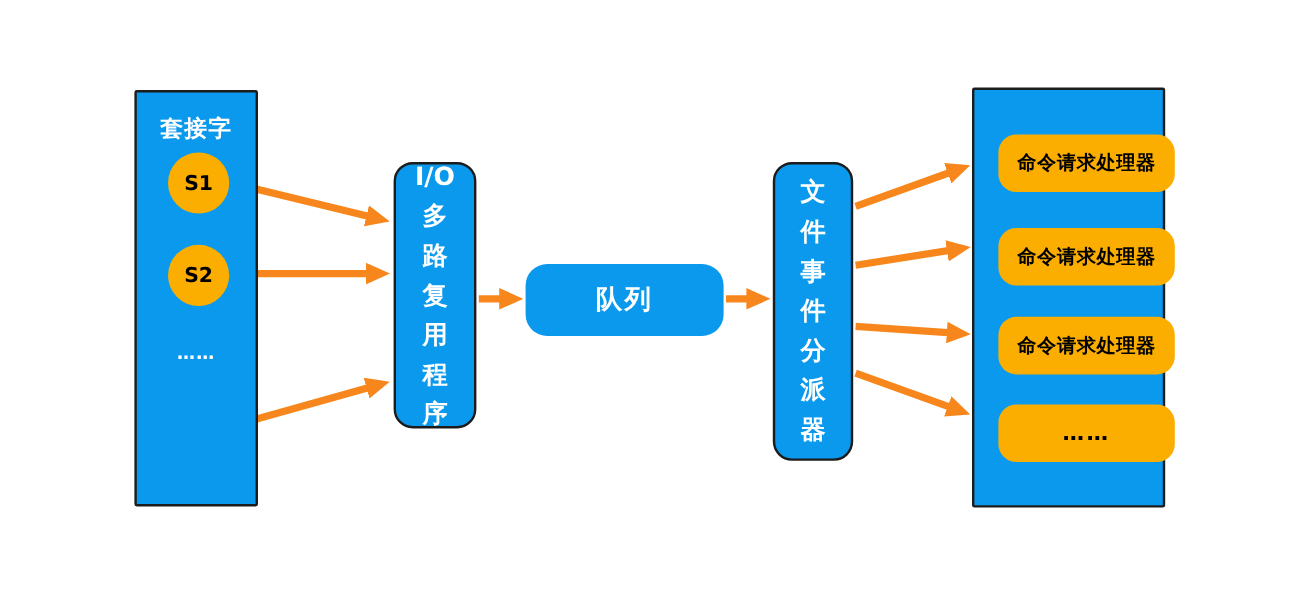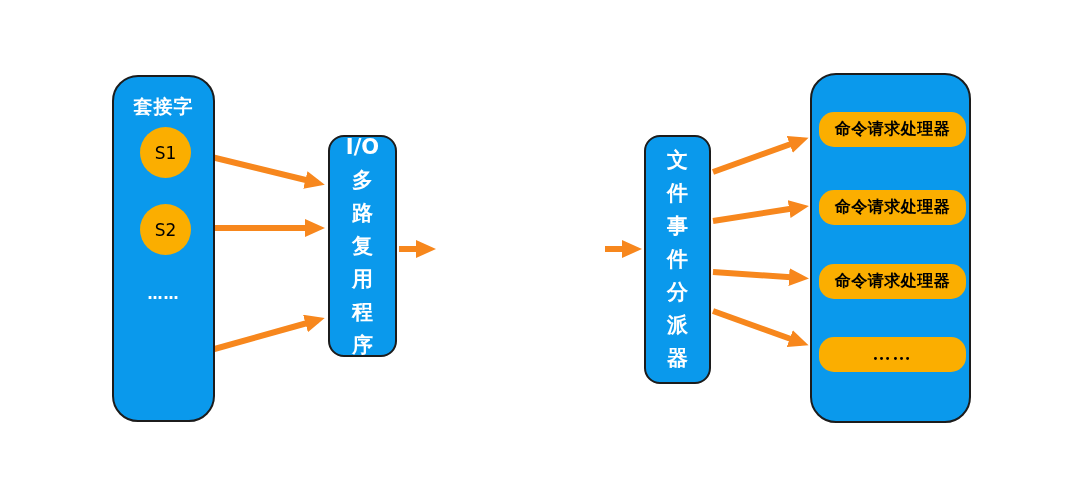--- a/index.html
+++ b/index.html
@@ -17,34 +17,34 @@
   .canvas{
     position:relative;width:1080px;height:503px;
     background:var(--background);overflow:hidden;
   }
   .arrow-layer{position:absolute;left:0;top:0;width:1080px;height:503px;pointer-events:none;}
   .arrow-line{stroke:var(--arrow-orange);stroke-width:6;}
   .arrow-head{fill:var(--arrow-orange);}
 
   .panel{
     position:absolute;background:var(--panel-blue);
-    border:2px solid var(--border-dark);border-radius:26px;
+    border:2px solid var(--border-dark);border-radius:2px;
   }
   .panel-sockets{left:112px;top:75px;width:103px;height:347px;}
   .panel-handlers{left:810px;top:73px;width:161px;height:350px;}
 
   .panel-title{
     position:absolute;left:0;top:17px;width:100%;text-align:center;
     color:var(--text-on-blue);font-size:19px;font-weight:bold;letter-spacing:1px;
   }
   .socket-circle{
     position:absolute;left:26px;width:51px;height:51px;border-radius:50%;
     background:var(--node-orange);color:var(--text-on-orange);
     display:flex;align-items:center;justify-content:center;
-    font-size:17px;font-weight:normal;
+    font-size:17px;font-weight:bold;
   }
   .circle-s1{top:50px;}
   .circle-s2{top:127px;}
   .circle-sn{top:259px;}
   .socket-dots{
     position:absolute;left:0;top:208px;width:100%;text-align:center;
     color:var(--text-on-blue);font-size:15px;font-weight:bold;letter-spacing:1px;
   }
 
   .vbox{
@@ -60,24 +60,24 @@
   }
 
   .queue-box{
     position:absolute;left:438px;top:220px;width:165px;height:60px;
     background:var(--panel-blue);border-radius:18px;
     display:flex;align-items:center;justify-content:center;
     color:var(--text-on-blue);font-size:22px;font-weight:bold;letter-spacing:2px;
   }
 
   .handler-btn{
-    position:absolute;left:7px;width:147px;height:35px;border-radius:15px;
+    position:absolute;left:20px;width:147px;height:48px;border-radius:15px;
     background:var(--node-orange);color:var(--text-on-orange);
     display:flex;align-items:center;justify-content:center;
-    font-size:16px;font-weight:bold;letter-spacing:0.5px;font-family:Liberation Serif, serif;
+    font-size:16px;font-weight:bold;letter-spacing:0.5px;
   }
   .handler-1{top:37px;}
   .handler-2{top:115px;}
   .handler-3{top:189px;}
   .handler-4{top:262px;font-size:18px;letter-spacing:2px;}
 </style>
 </head>
 <body>
 
 <div class="canvas">
@@ -109,20 +109,23 @@
   <div class="vbox vbox-io">
     <div class="vlabel">I/O
 多
 路
 复
 用
 程
 序</div>
   </div>
 
+  <div class="queue-box">
+    <span>队列</span>
+  </div>
 
   <div class="vbox vbox-dispatcher">
     <div class="vlabel">文
 件
 事
 件
 分
 派
 器</div>
   </div>

